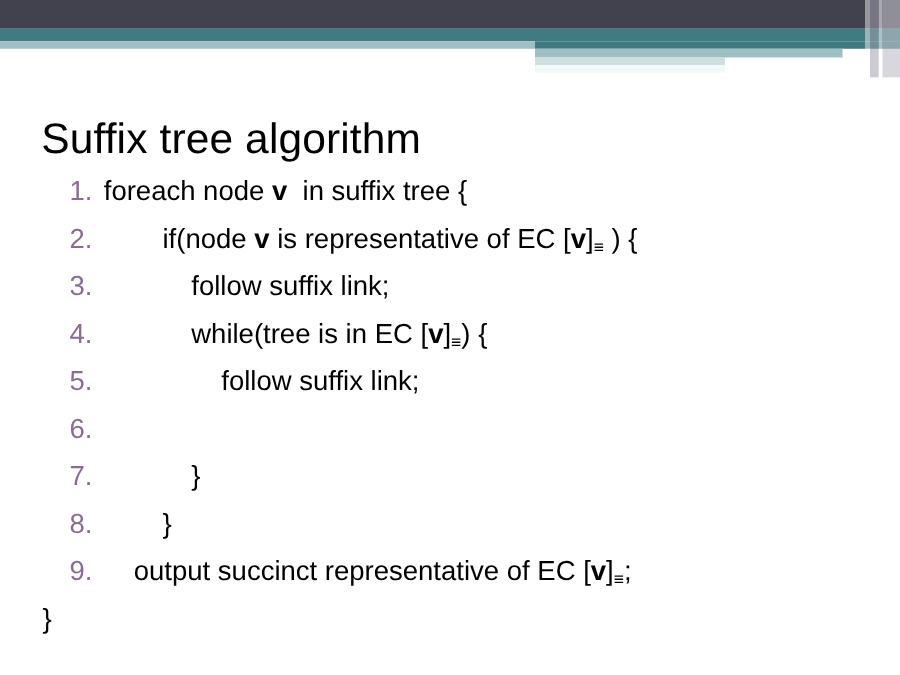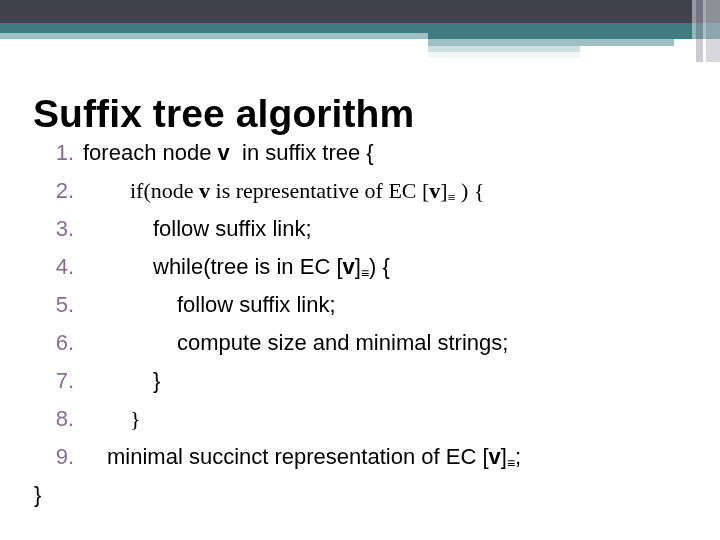--- a/index.html
+++ b/index.html
@@ -91,24 +91,24 @@
   .vs-2 { left: 696px; width: 7px; background: rgba(160,160,175,0.55); }
   .vs-3 { left: 703px; width: 3px; background: rgba(255,255,255,0.55); }
   .vs-4 { left: 706px; width: 14px; background: rgba(190,190,200,0.62); }
 
   
   #slide-title {
     position: absolute;
     left: 33px;
     top: 68px;
     width: 640px;
-    font-size: 39px;
+    font-size: 34px;
     line-height: 40px;
     color: #000000;
-    font-weight: bold;
+    font-weight: normal;
     letter-spacing: 0.1px;
     white-space: nowrap;
   }
 
   
   #code-list {
     position: absolute;
     left: 34px;
     top: 134px;
     width: 670px;
@@ -138,21 +138,21 @@
     font-size: 22px;
   }
   .var {
     font-weight: bold;
   }
   .sub {
     font-size: 14px;
     vertical-align: -0.30em;
     letter-spacing: 0;
   }
-  .ind1 { padding-left: 47px; font-family: Liberation Serif, serif; }
+  .ind1 { padding-left: 47px; }
   .ind2 { padding-left: 70px; }
   .ind3 { padding-left: 94px; }
   .ind4 { padding-left: 24px; }
   .ind0 { padding-left: 0px; text-align: center; }
 </style>
 </head>
 <body>
 
 <div id="header-banner">
   <div class="band-dark"></div>
@@ -186,30 +186,29 @@
     <li>
       <span class="num">4.</span>
       <span class="code-text ind2"><span>while(tree is in EC [</span><span class="var">v</span><span>]</span><span class="sub">≡</span><span>) {</span></span>
     </li>
     <li>
       <span class="num">5.</span>
       <span class="code-text ind3"><span>follow suffix link;</span></span>
     </li>
     <li>
       <span class="num">6.</span>
-      <span class="code-text ind3"><span>compute size and minimal strings;</span></span>
     </li>
     <li>
       <span class="num">7.</span>
       <span class="code-text ind2"><span>}</span></span>
     </li>
     <li>
       <span class="num">8.</span>
       <span class="code-text ind1"><span>}</span></span>
     </li>
     <li>
       <span class="num">9.</span>
-      <span class="code-text ind4"><span>minimal succinct representation of EC [</span><span class="var">v</span><span>]</span><span class="sub">≡</span><span>;</span></span>
+      <span class="code-text ind4"><span>output succinct representative of EC [</span><span class="var">v</span><span>]</span><span class="sub">≡</span><span>;</span></span>
     </li>
     <li>
       <span class="code-text ind0"><span>}</span></span>
     </li>
   </ol>
 
 </body></html>

